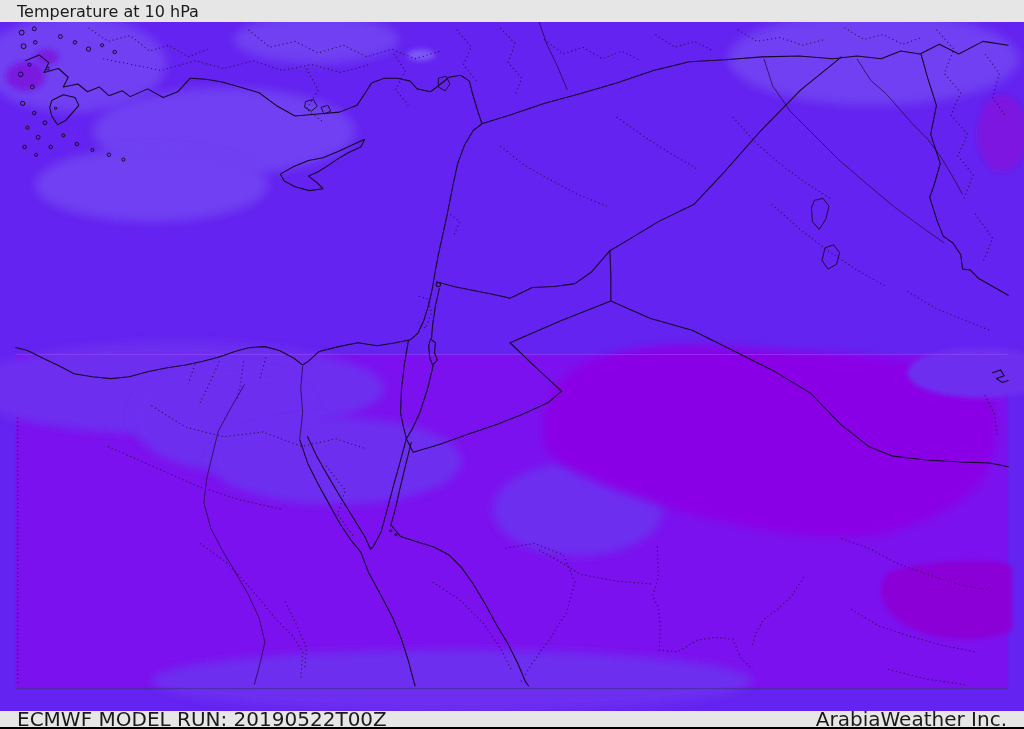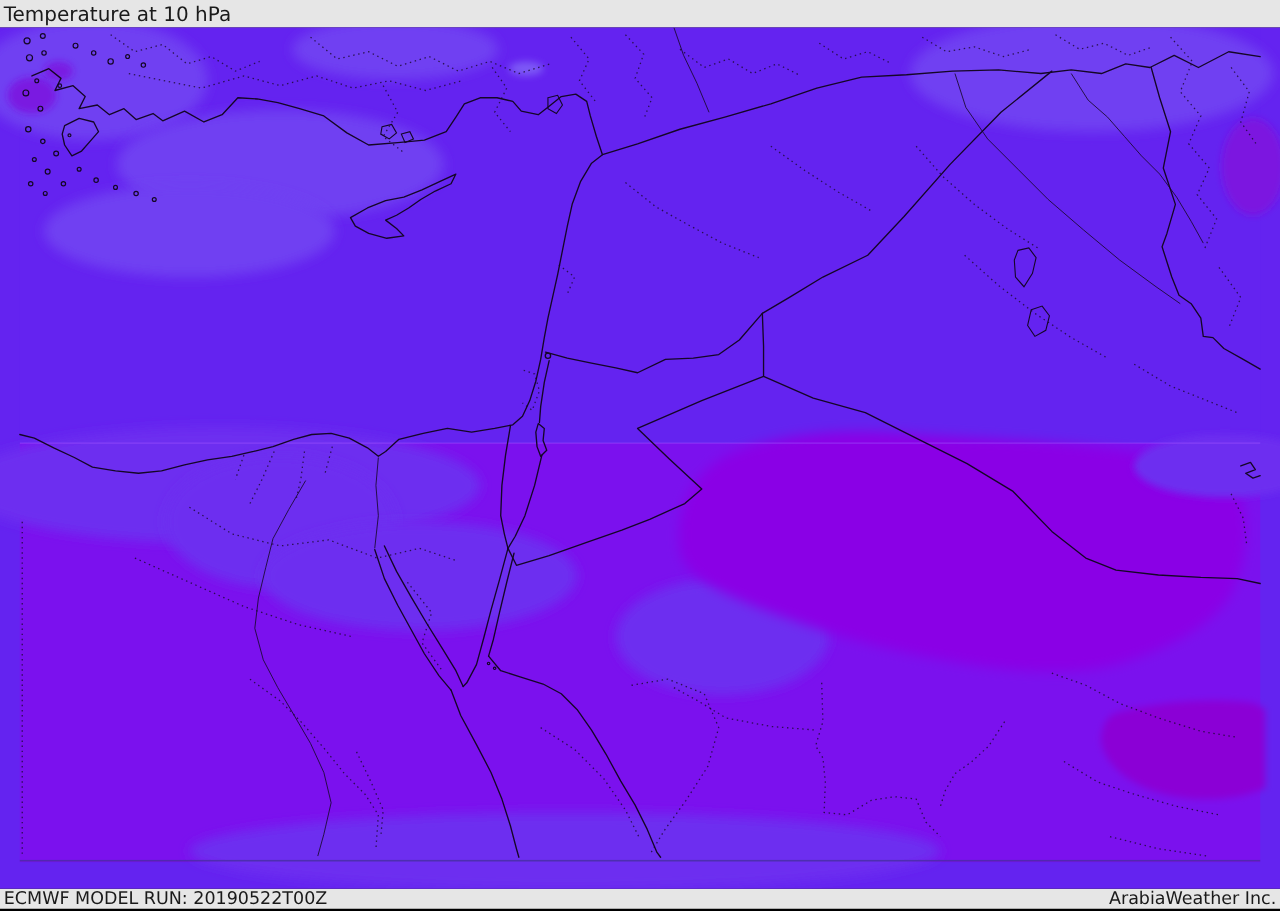--- a/index.html
+++ b/index.html
@@ -1,19 +1,19 @@
 <!DOCTYPE html>
 <html><head>
 <meta charset="utf-8">
 <style>
   html,body{margin:0;padding:0;background:#000;}
   body{width:1024px;height:729px;overflow:hidden;font-family:"DejaVu Sans","Liberation Sans",sans-serif;}
-  .bar{background:#e6e6e6;color:#1a1a1a;display:flex;justify-content:space-between;align-items:center;box-sizing:border-box;padding:0 3px;}
+  .bar{background:#e6e6e6;color:#1a1a1a;display:flex;justify-content:space-between;align-items:center;box-sizing:border-box;padding:0 17px;}
   .bar-top{height:22px;font-size:16px;}
-  .bar-bottom{height:16px;font-size:14px;text-align:center;}
+  .bar-bottom{height:16px;font-size:20px;text-align:center;}
   .bar span{white-space:nowrap;}
   .map-wrap{height:689px;position:relative;overflow:hidden;background:#6423f0;}
   svg{display:block;}
   .solid{fill:none;stroke:#150626;stroke-width:1.1;stroke-linejoin:round;stroke-linecap:round;}
   .river{fill:none;stroke:#1a0930;stroke-width:0.8;opacity:.9;}
   .dot{fill:none;stroke:#1d0a35;stroke-width:1.05;stroke-dasharray:1.2 3;opacity:.85;}
   .isl{fill:none;stroke:#150626;stroke-width:1;}
   .lake{fill:none;stroke:#150626;stroke-width:0.9;}
 </style>
 </head>

